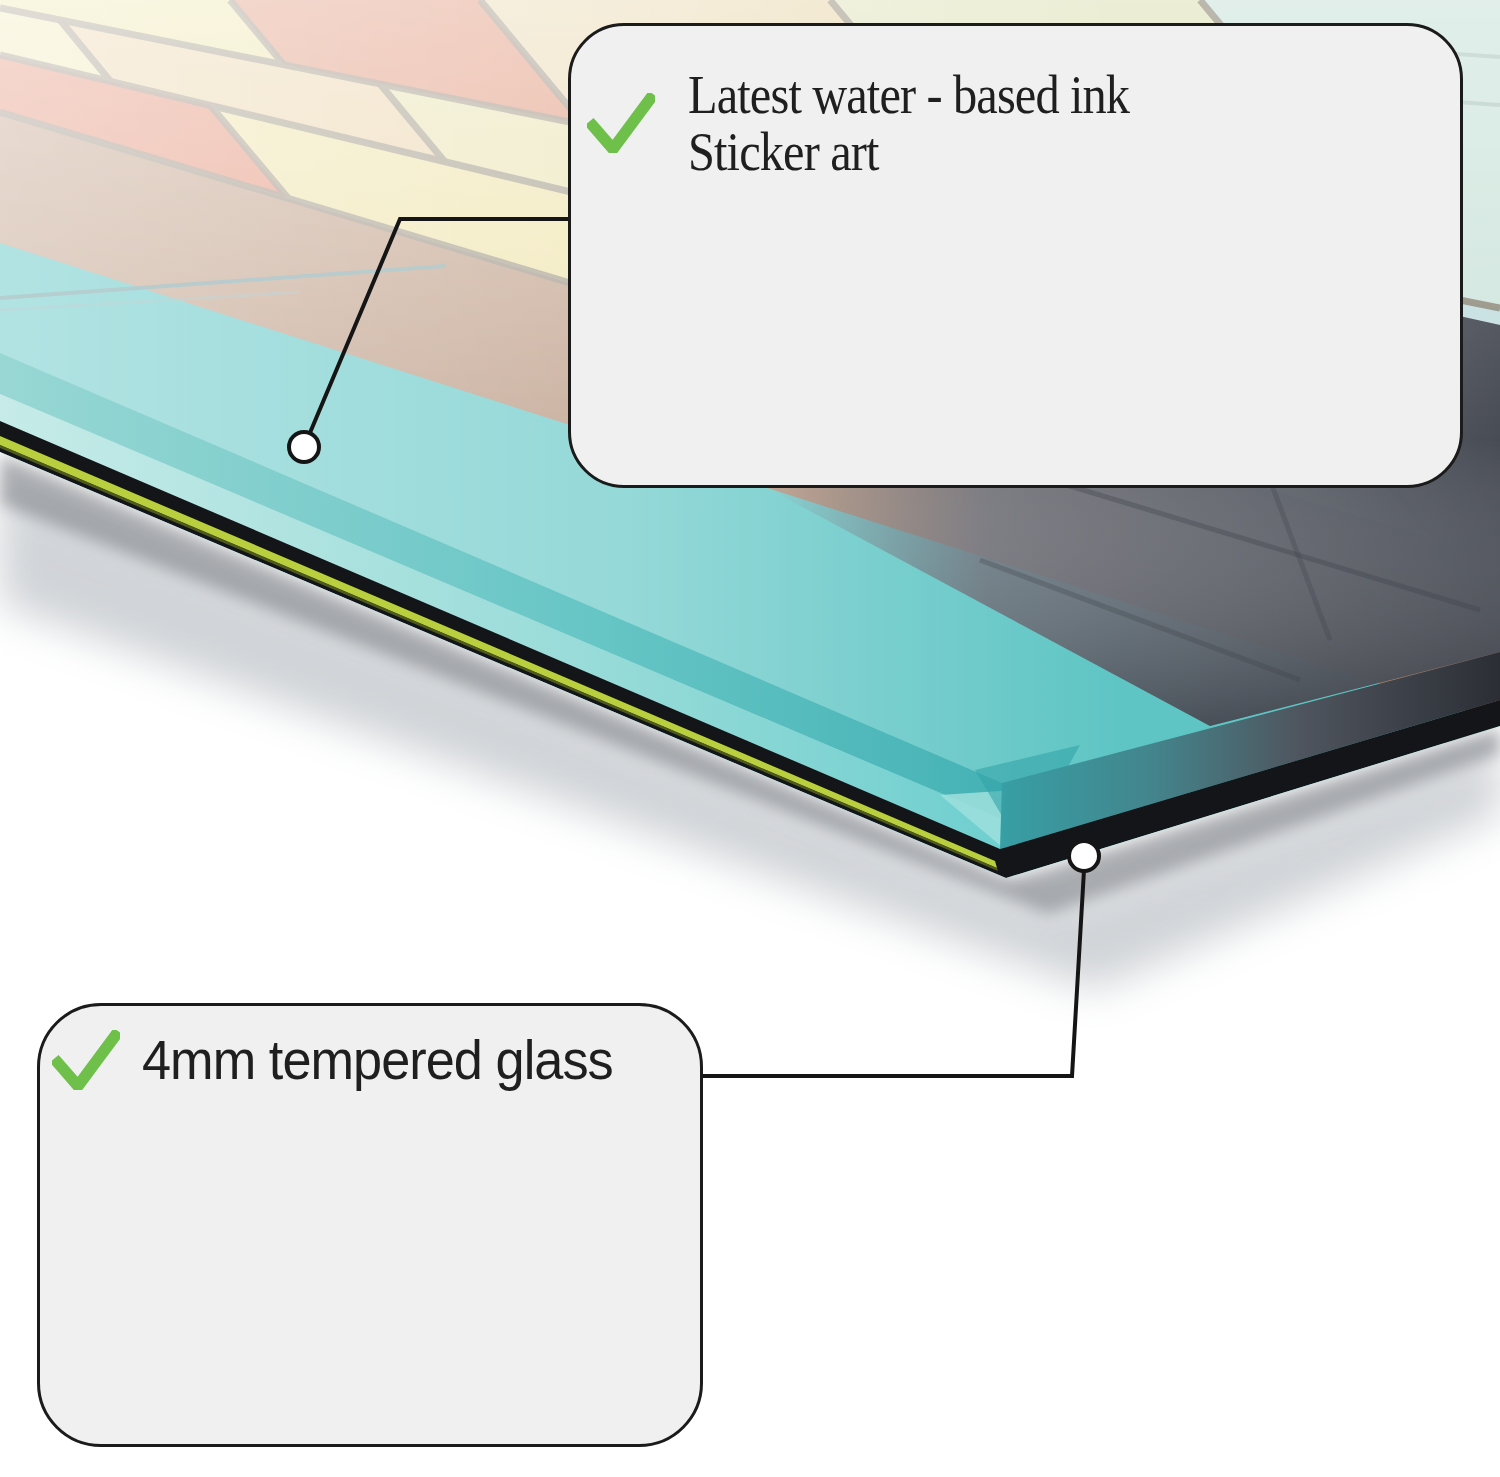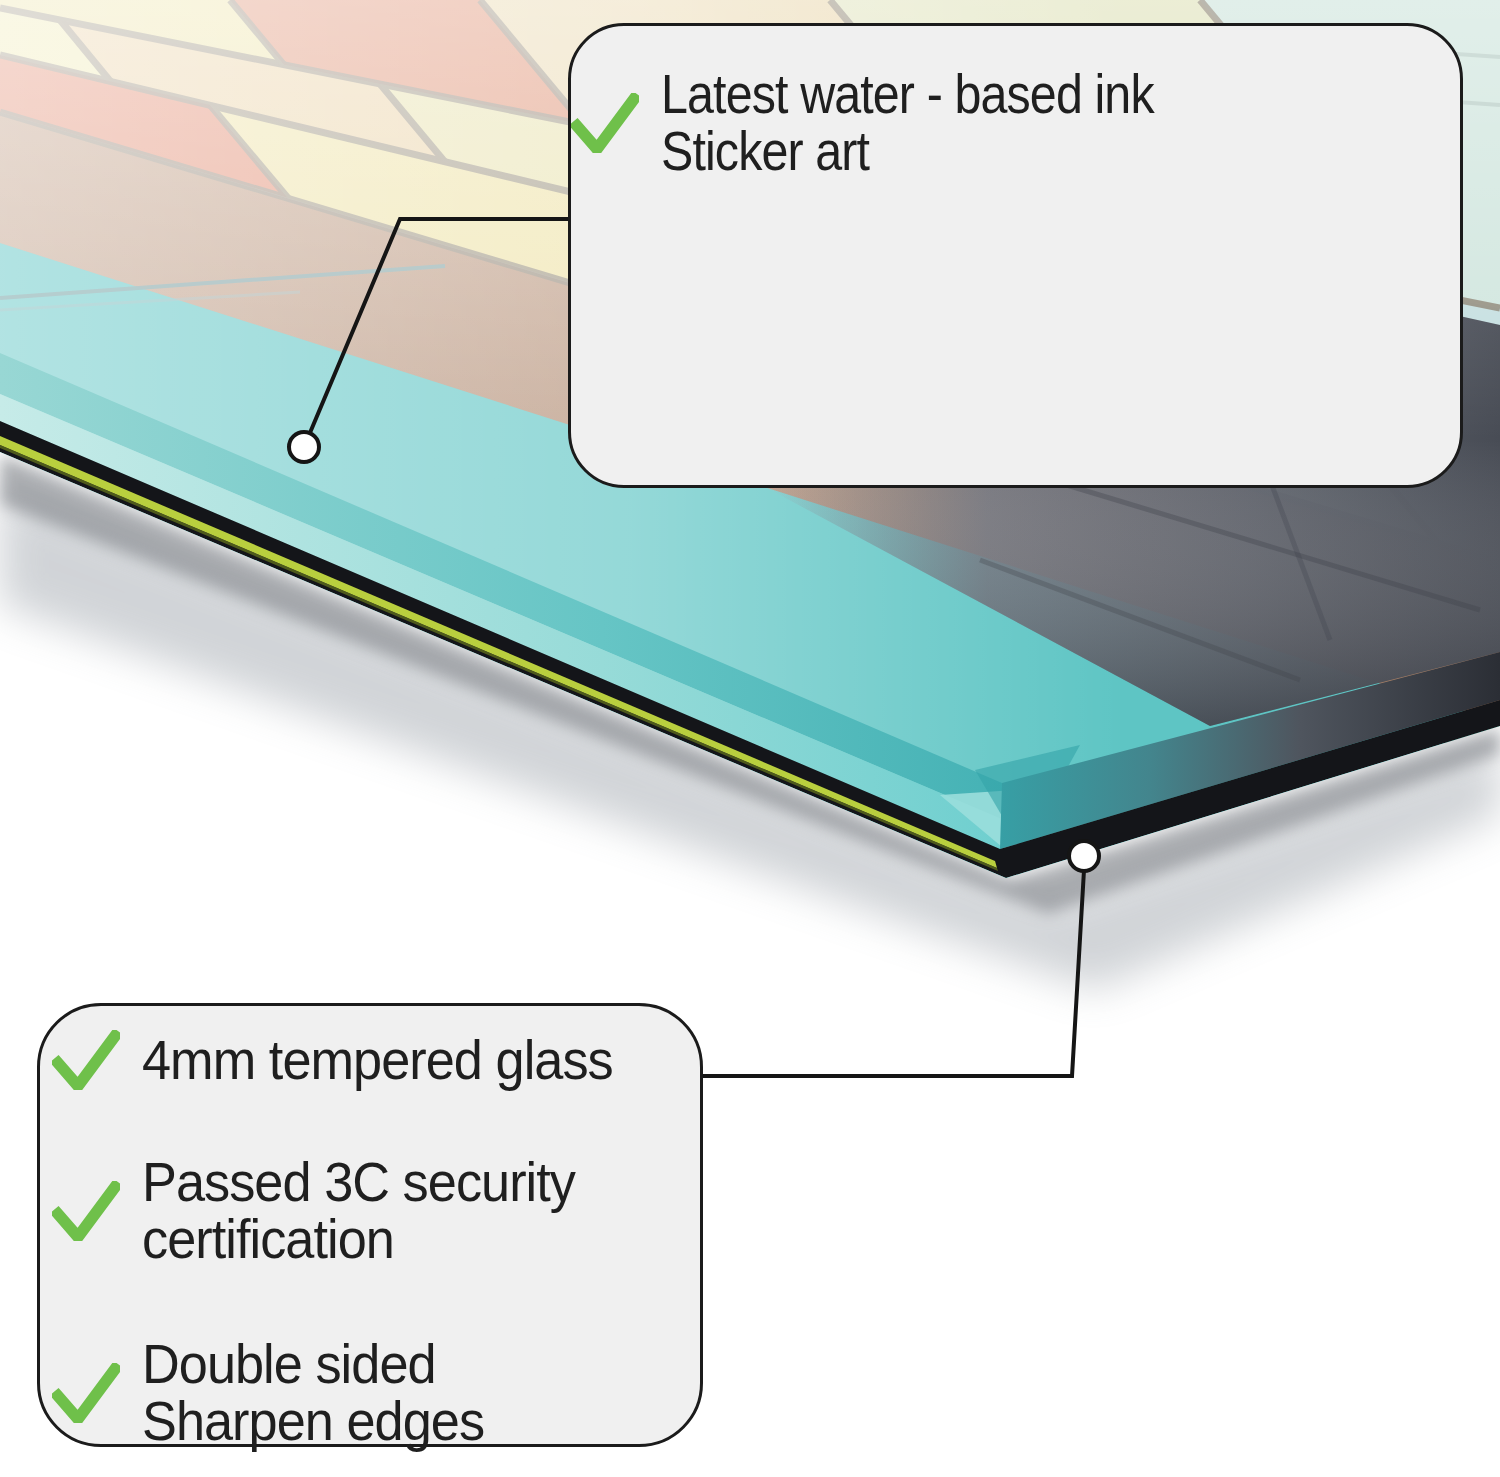--- a/index.html
+++ b/index.html
@@ -21,21 +21,21 @@
     left:568px;top:23px;width:895px;height:465px;border-radius:56px;
   }
   .callout-bottom{
     left:37px;top:1003px;width:666px;height:444px;border-radius:64px;
   }
   .row{
     position:absolute;
     display:flex;
     align-items:center;
   }
-  .callout-top .row{left:0;gap:22px;}
+  .callout-top .row{left:16px;gap:33px;font-family:Liberation Serif, serif;}
   .callout-bottom .row{left:12px;gap:22px;}
   .check{flex:0 0 auto;width:68px;height:60px;}
   .txt{
     color:#1f1f1f;
     font-size:55px;
     line-height:57px;
     letter-spacing:-1px;
     white-space:nowrap;
     transform-origin:left center;
   }
@@ -210,33 +210,15 @@
 
   <div class="callout callout-bottom">
     <div class="row" style="top:24px">
       <svg class="check" viewBox="0 0 68 60">
         <path d="M6 33 L26 56 L63 6" fill="none" stroke-width="11.5" stroke-linecap="square" stroke-linejoin="miter" stroke="#6fc04a"></path>
       </svg>
       <div class="txt">
         <span>4mm tempered glass</span>
       </div>
     </div>
-    <div class="row" style="top:148px">
-      <svg class="check" viewBox="0 0 68 60">
-        <path d="M6 33 L26 56 L63 6" fill="none" stroke-width="11.5" stroke-linecap="square" stroke-linejoin="miter" stroke="#6fc04a"></path>
-      </svg>
-      <div class="txt">
-        <span>Passed 3C security</span>
-        <span>certification</span>
-      </div>
-    </div>
-    <div class="row" style="top:330px">
-      <svg class="check" viewBox="0 0 68 60">
-        <path d="M6 33 L26 56 L63 6" fill="none" stroke-width="11.5" stroke-linecap="square" stroke-linejoin="miter" stroke="#6fc04a"></path>
-      </svg>
-      <div class="txt">
-        <span>Double sided</span>
-        <span>Sharpen edges</span>
-      </div>
-    </div>
   </div>
 
 </div>
 
 </body></html>

